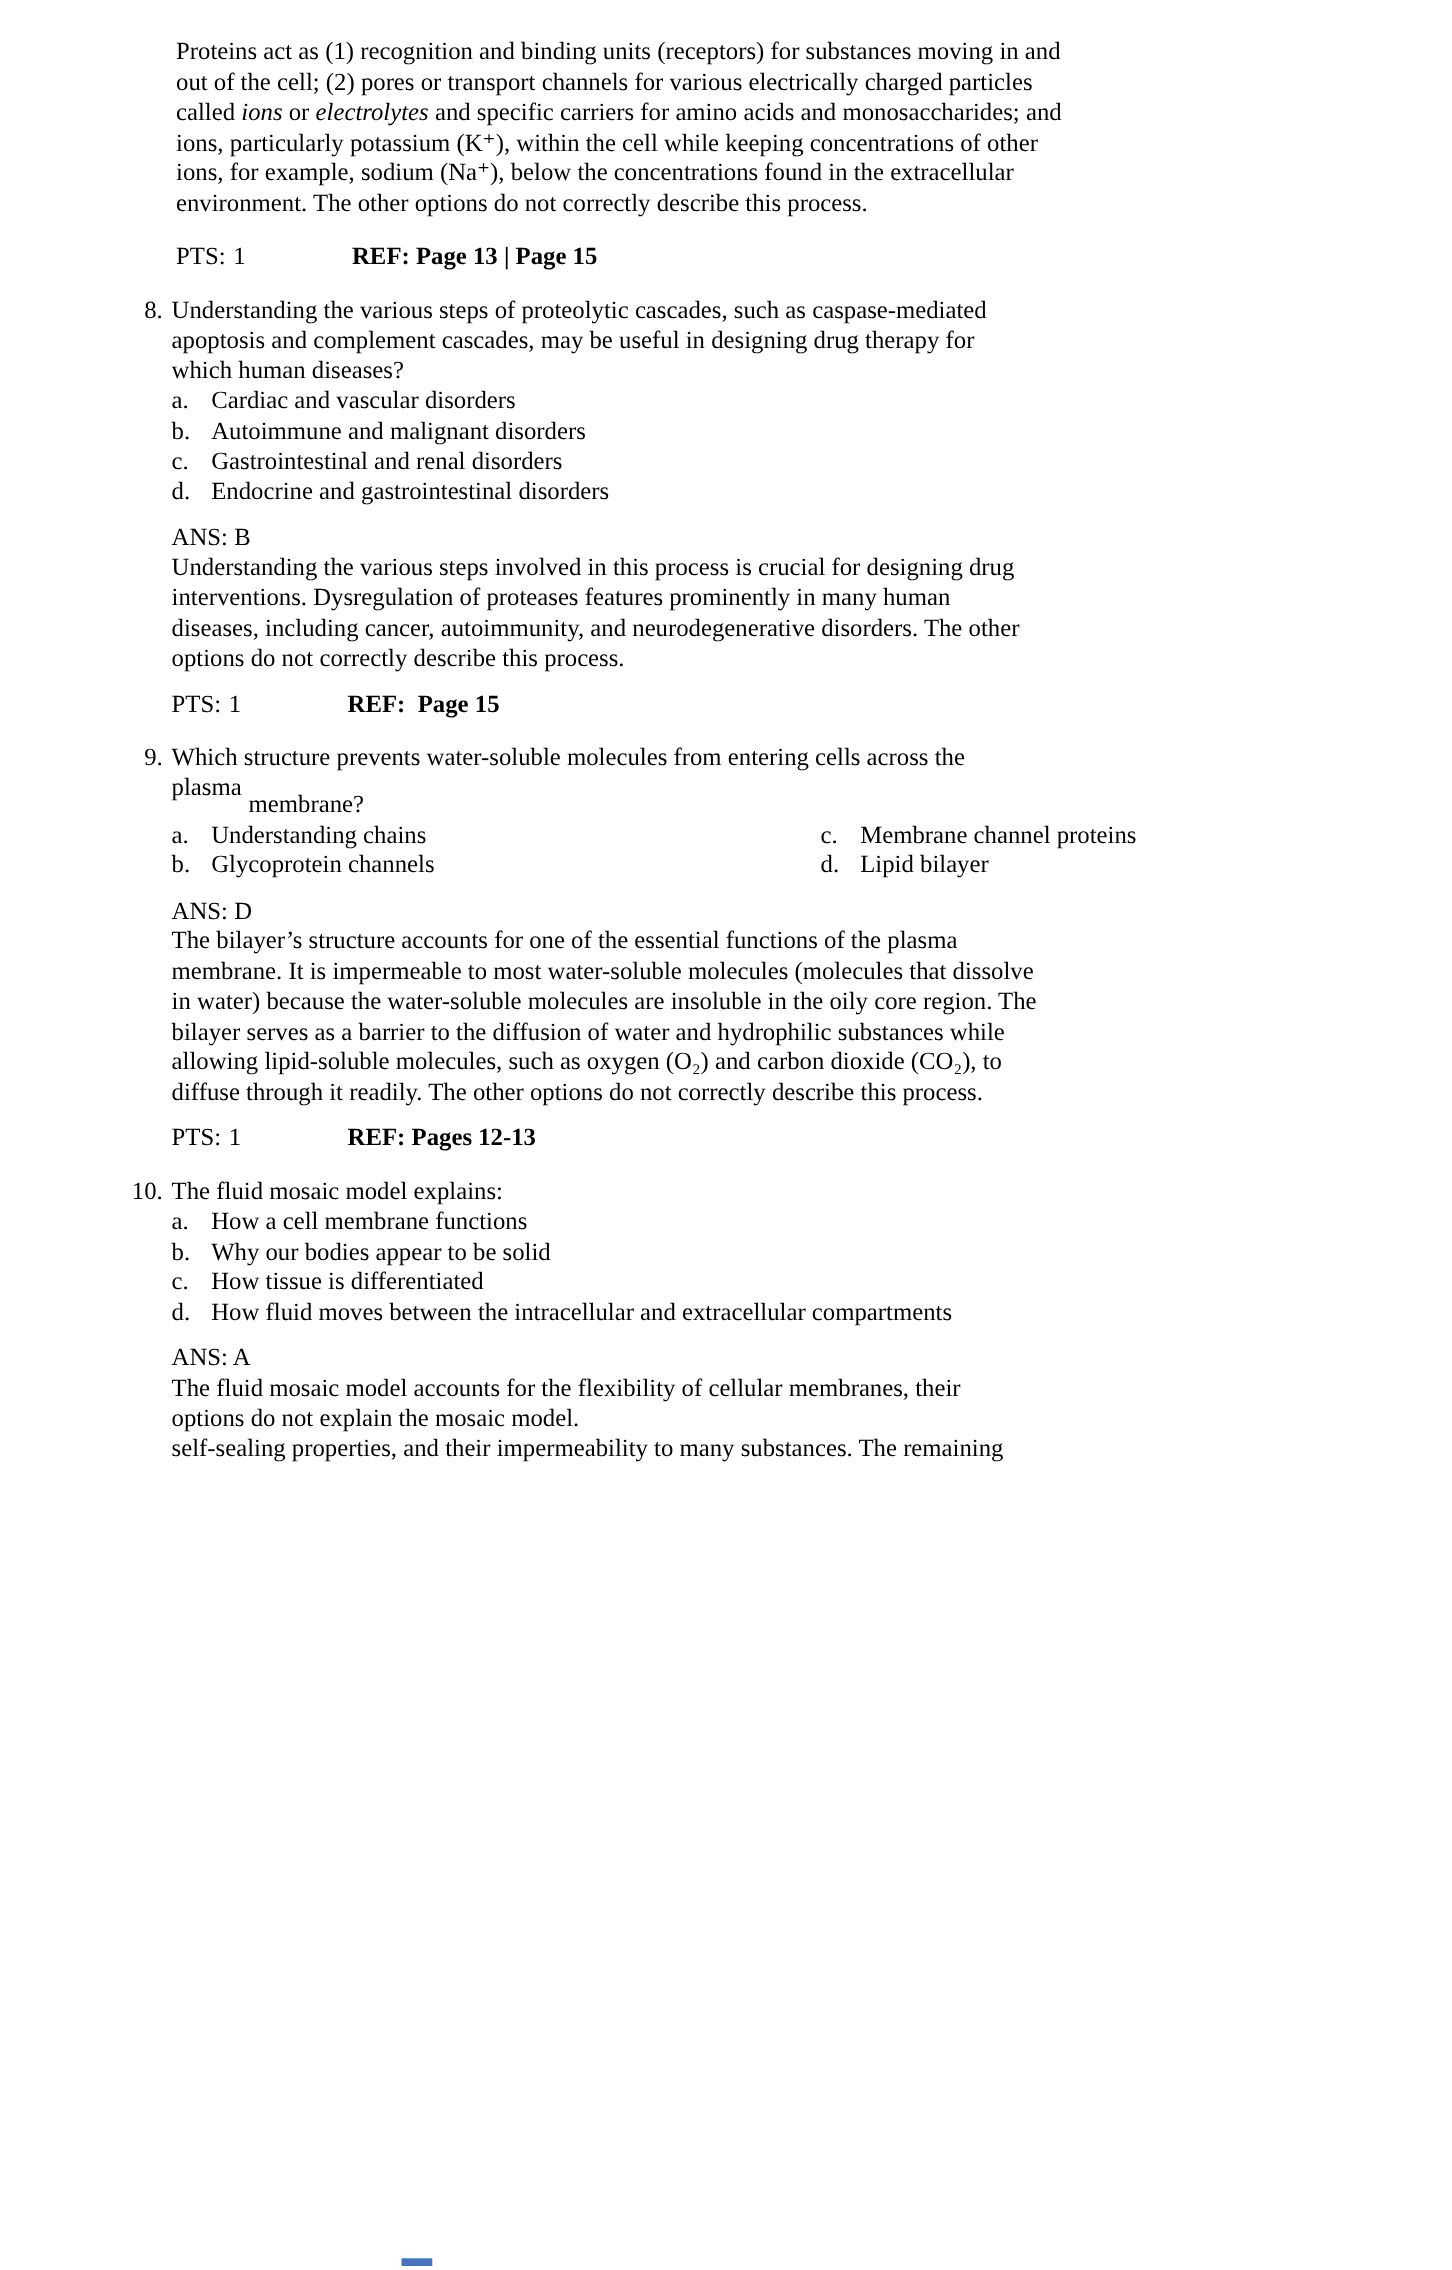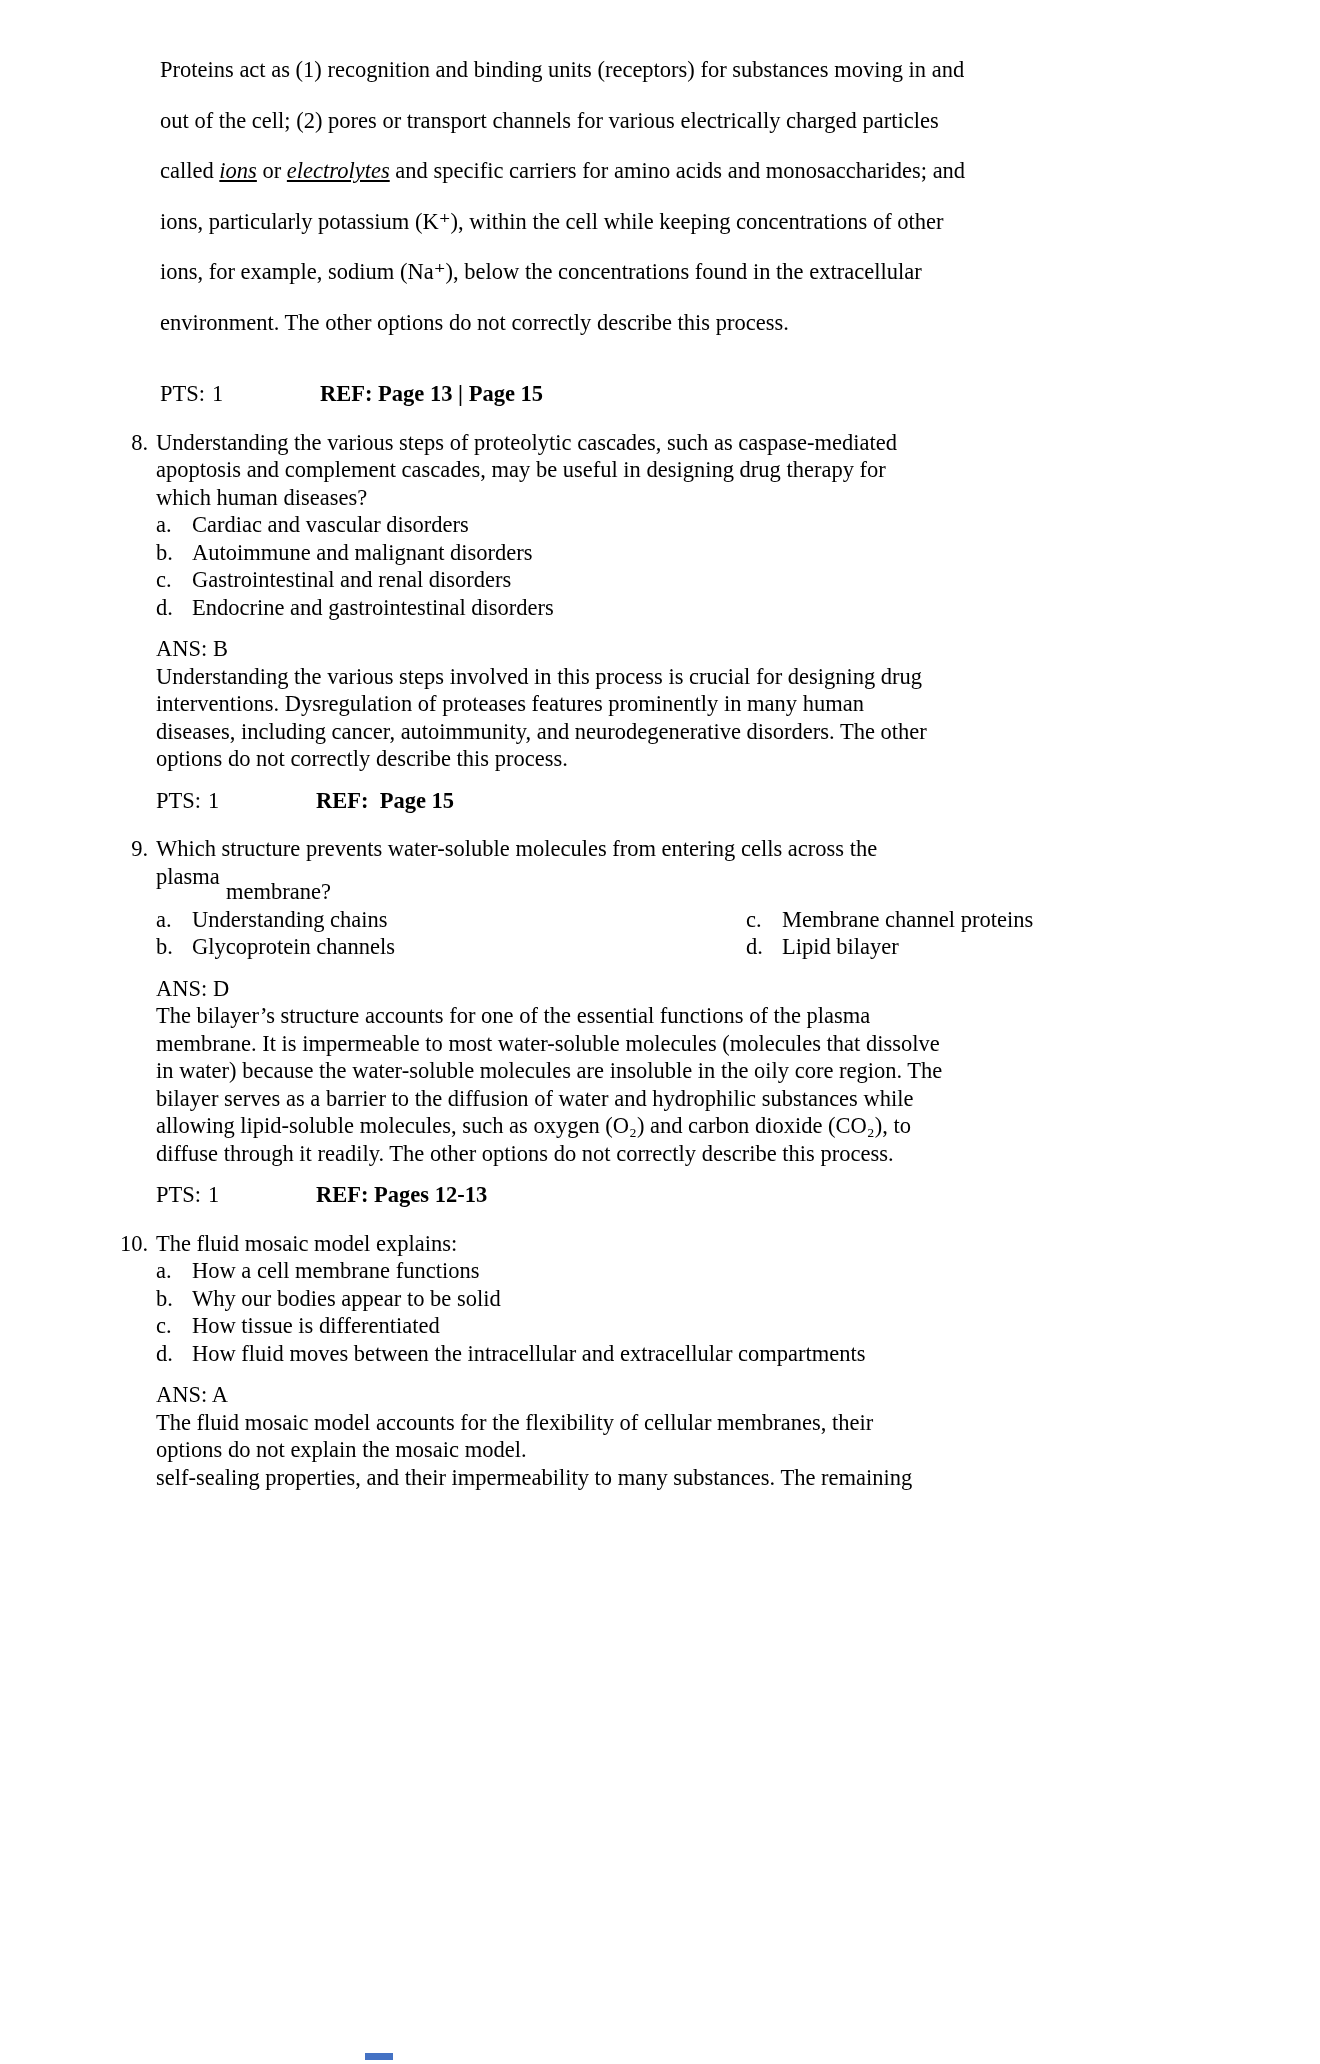--- a/index.html
+++ b/index.html
@@ -2,22 +2,22 @@
 <html><head>
 <meta charset="utf-8">
 <style>
   html,body{margin:0;padding:0;background:#ffffff;}
   .page{
     position:relative;width:1320px;height:2064px;background:#ffffff;overflow:hidden;
     font-family:"Liberation Serif","DejaVu Serif",serif;
     font-size:22.5px;line-height:27.5px;color:#000000;
   }
   .content{position:absolute;top:33px;left:0;width:1320px;}
-  .ml{margin-left:160px;margin-top:23px;}
-  .it{font-style:italic;text-decoration:underline;}
+  .ml{margin-left:160px;}
+  .it{font-style:italic;}
   .sp14{height:14px;}
   .sp21{height:21px;}
   .q-row{display:flex;align-items:flex-start;}
   .q-num{flex:0 0 148px;width:148px;text-align:right;}
   .q-body{margin-left:8px;flex:1;min-width:0;}
   .opt-row{display:flex;position:relative;}
   .opt-letter{flex:0 0 36px;width:36px;}
   .opt-col2{position:absolute;left:590px;top:0;display:flex;}
   .opt-col2 .opt-letter{flex:0 0 36px;width:36px;}
   .mem-line{margin-left:70px;margin-top:-12px;}

